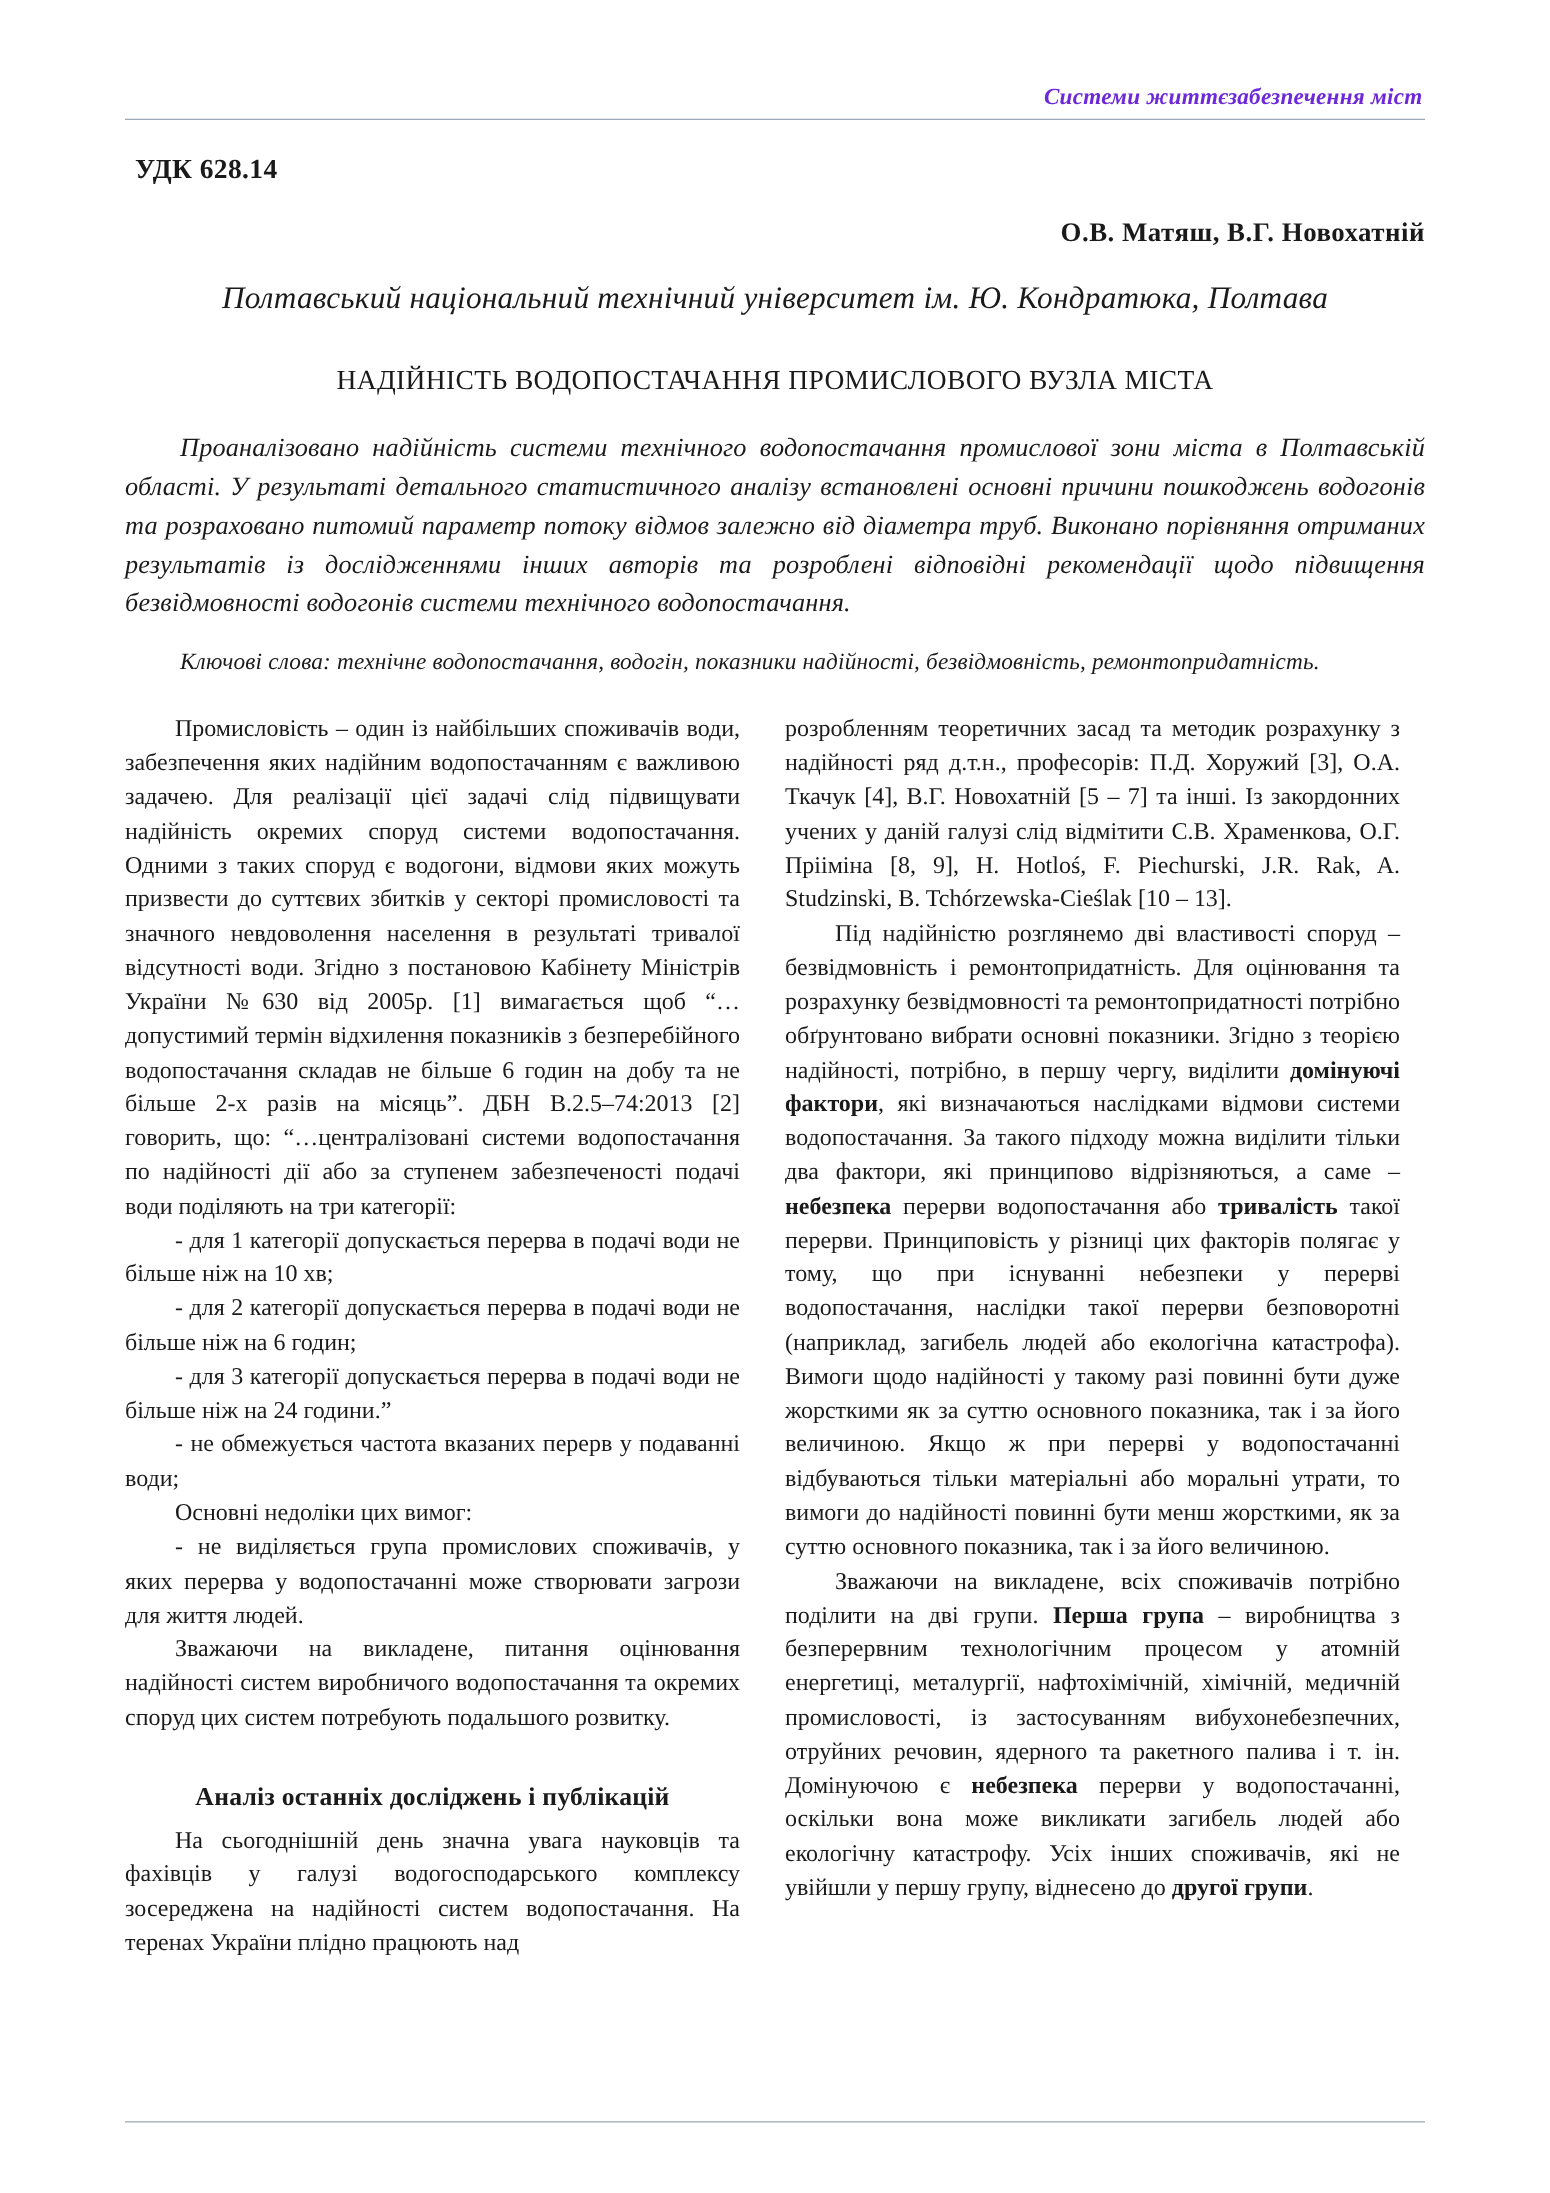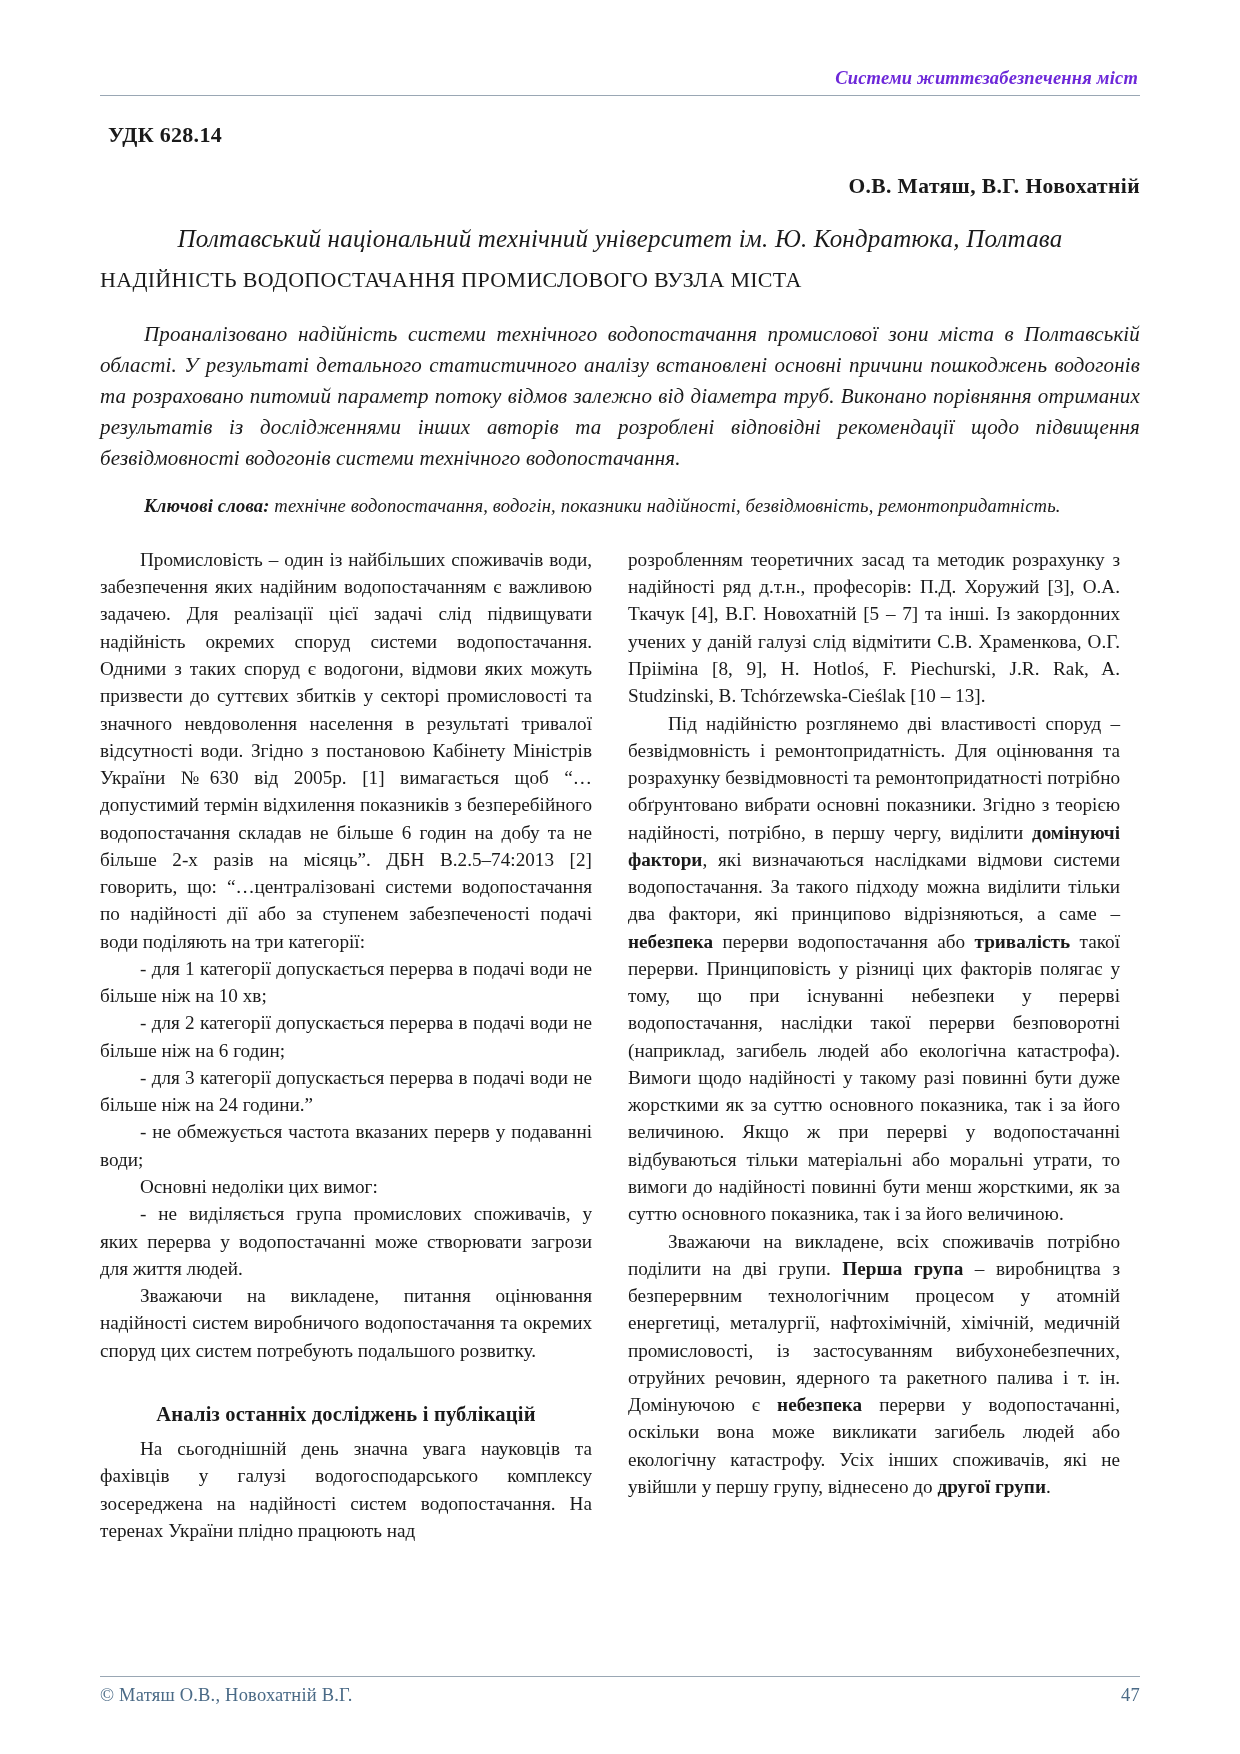--- a/index.html
+++ b/index.html
@@ -50,23 +50,23 @@
     letter-spacing: 0.4px;
   }
   .affiliation {
     text-align: center;
     font-style: italic;
     font-size: 25px;
     margin-top: 26px;
     letter-spacing: 0.2px;
   }
   .title {
-    text-align: left;
+    text-align: center;
     font-size: 22px;
-    margin-top: 14px;
+    margin-top: 38px;
     letter-spacing: 0.3px;
   }
   .abstract {
     margin-top: 26px;
     font-style: italic;
     font-size: 21px;
     line-height: 1.48;
     text-align: justify;
     text-indent: 44px;
     letter-spacing: 0.15px;
@@ -74,21 +74,21 @@
   .keywords {
     margin-top: 18px;
     font-style: italic;
     font-size: 18.6px;
     line-height: 1.48;
     text-align: justify;
     text-indent: 44px;
     letter-spacing: 0.15px;
   }
   .keywords b {
-    font-weight: bold;
+    font-weight: normal;
   }
   .columns {
     margin-top: 26px;
     display: flex;
     gap: 36px;
   }
   .col {
     width: 492px;
     font-size: 19.2px;
     line-height: 1.42;
@@ -174,19 +174,15 @@
     <div class="col">
       <p class="para noindent">розробленням теоретичних засад та методик розрахунку з надійності ряд д.т.н., професорів: П.Д. Хоружий [3], О.А. Ткачук [4], В.Г. Новохатній [5 – 7] та інші. Із закордонних учених у даній галузі слід відмітити С.В. Храменкова, О.Г. Прііміна [8, 9], H. Hotloś, F. Piechurski, J.R. Rak, A. Studzinski, B. Tchórzewska-Cieślak [10 – 13].</p>
       <p class="para"><span>Під надійністю розглянемо дві властивості споруд – безвідмовність і ремонтопридатність. Для оцінювання та розрахунку безвідмовності та ремонтопридатності потрібно обґрунтовано вибрати основні показники. Згідно з теорією надійності, потрібно, в першу чергу, виділити </span><b>домінуючі фактори</b><span>, які визначаються наслідками відмови системи водопостачання. За такого підходу можна виділити тільки два фактори, які принципово відрізняються, а саме – </span><b>небезпека</b><span> перерви водопостачання або </span><b>тривалість</b><span> такої перерви. Принциповість у різниці цих факторів полягає у тому, що при існуванні небезпеки у перерві водопостачання, наслідки такої перерви безповоротні (наприклад, загибель людей або екологічна катастрофа). Вимоги щодо надійності у такому разі повинні бути дуже жорсткими як за суттю основного показника, так і за його величиною. Якщо ж при перерві у водопостачанні відбуваються тільки матеріальні або моральні утрати, то вимоги до надійності повинні бути менш жорсткими, як за суттю основного показника, так і за його величиною.</span></p>
       <p class="para"><span>Зважаючи на викладене, всіх споживачів потрібно поділити на дві групи. </span><b>Перша група</b><span> – виробництва з безперервним технологічним процесом у атомній енергетиці, металургії, нафтохімічній, хімічній, медичній промисловості, із застосуванням вибухонебезпечних, отруйних речовин, ядерного та ракетного палива і т. ін. Домінуючою є </span><b>небезпека</b><span> перерви у водопостачанні, оскільки вона може викликати загибель людей або екологічну катастрофу. Усіх інших споживачів, які не увійшли у першу групу, віднесено до </span><b>другої групи</b><span>.</span></p>
     </div>
 
   </div>
 
   <div class="footer">
     <div class="rule-bottom"></div>
-    <div class="footer-row">
-      <div class="footer-left">© Матяш О.В., Новохатній В.Г.</div>
-      <div class="footer-right">47</div>
-    </div>
   </div>
 
 </div>
 
 </body></html>

